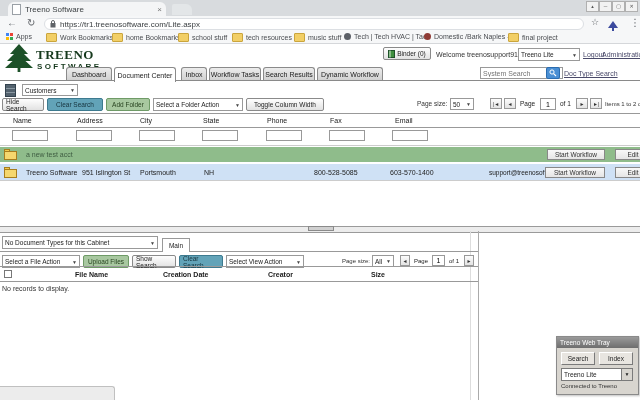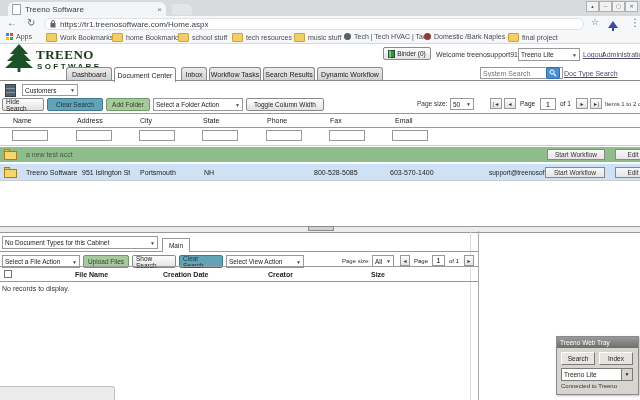--- a/index.html
+++ b/index.html
@@ -86,21 +86,21 @@
   <div class="abs winbtn" style="left:625px;">✕</div>
 
   <div class="abs toolbar"></div>
   <div class="abs navico" style="left:7px;">←</div>
   <div class="abs navico" style="left:27px;">↻</div>
   <div class="abs urlbox">
     <svg width="6" height="8" viewBox="0 0 6 8">
       <path d="M1.5 3 V2 a1.5 1.5 0 0 1 3 0 V3" fill="none" stroke="#5f6368" stroke-width="1"></path>
       <rect x="0.5" y="3" width="5" height="4.5" fill="#5f6368"></rect>
     </svg>
-    <span class="urltext">https://tr1.treenosoftware.com/Home.aspx</span>
+    <span class="urltext">https://tr1.treenosoftware.com/Lite.aspx</span>
   </div>
   <div class="abs navico" style="left:591px;font-size:9px;">☆</div>
   <div class="abs" style="left:608px;top:18px;">
     <svg width="10" height="11" viewBox="0 0 10 11">
       <polygon points="5,0 0,7 10,7" fill="#3b4a9e"></polygon>
       <rect x="4" y="7" width="2" height="4" fill="#3b4a9e"></rect>
     </svg>
   </div>
   <div class="abs navico" style="left:630px;">⋮</div>
 

